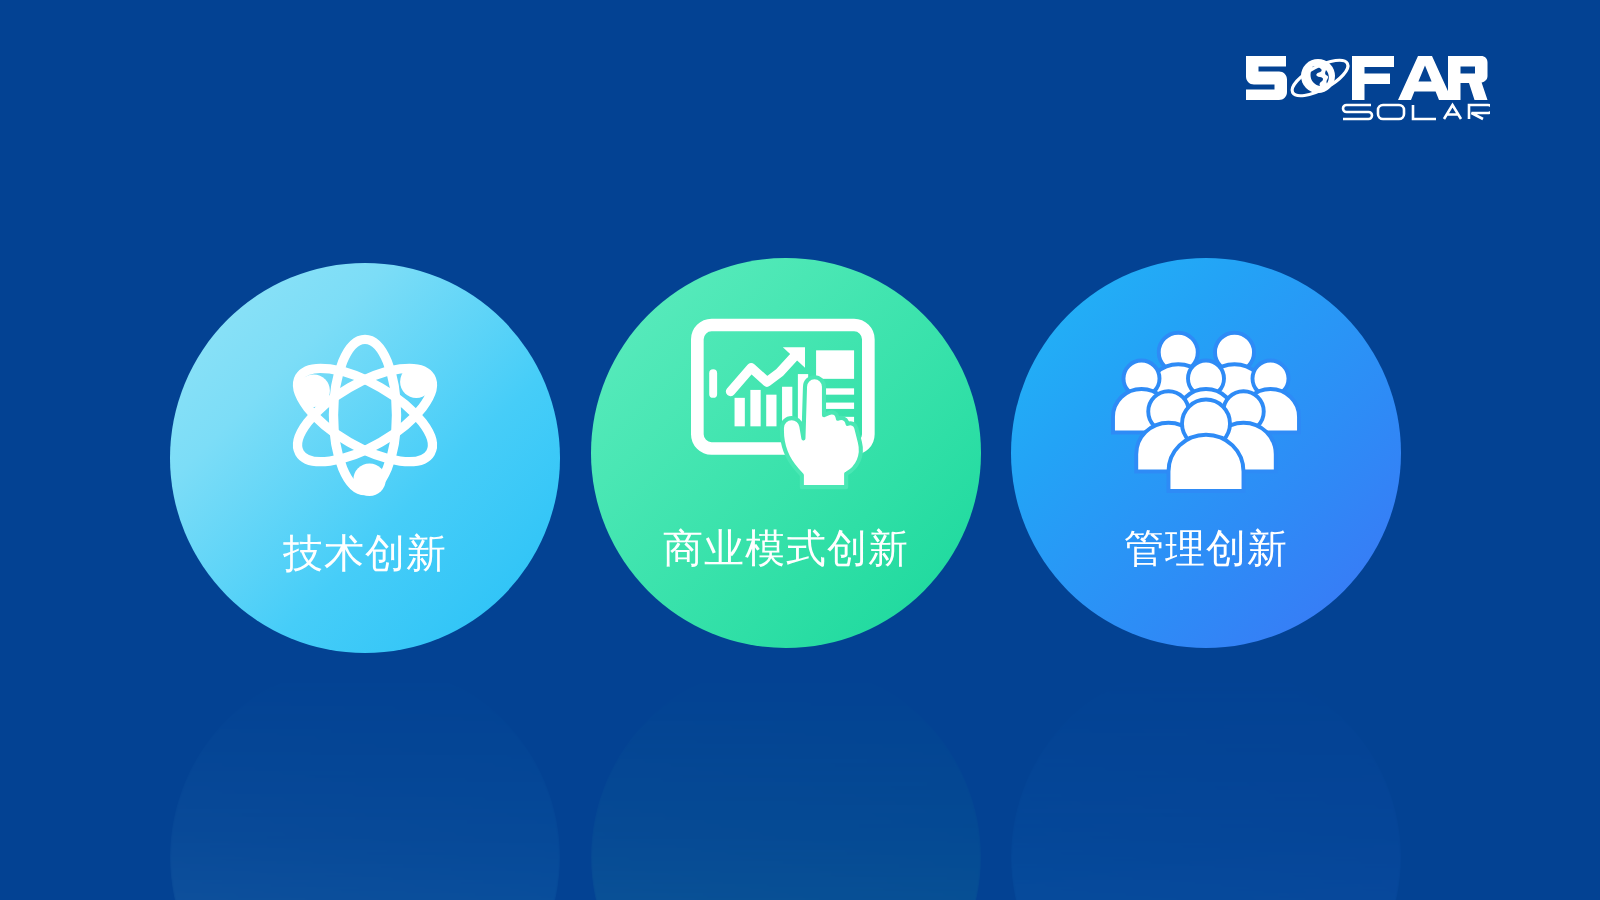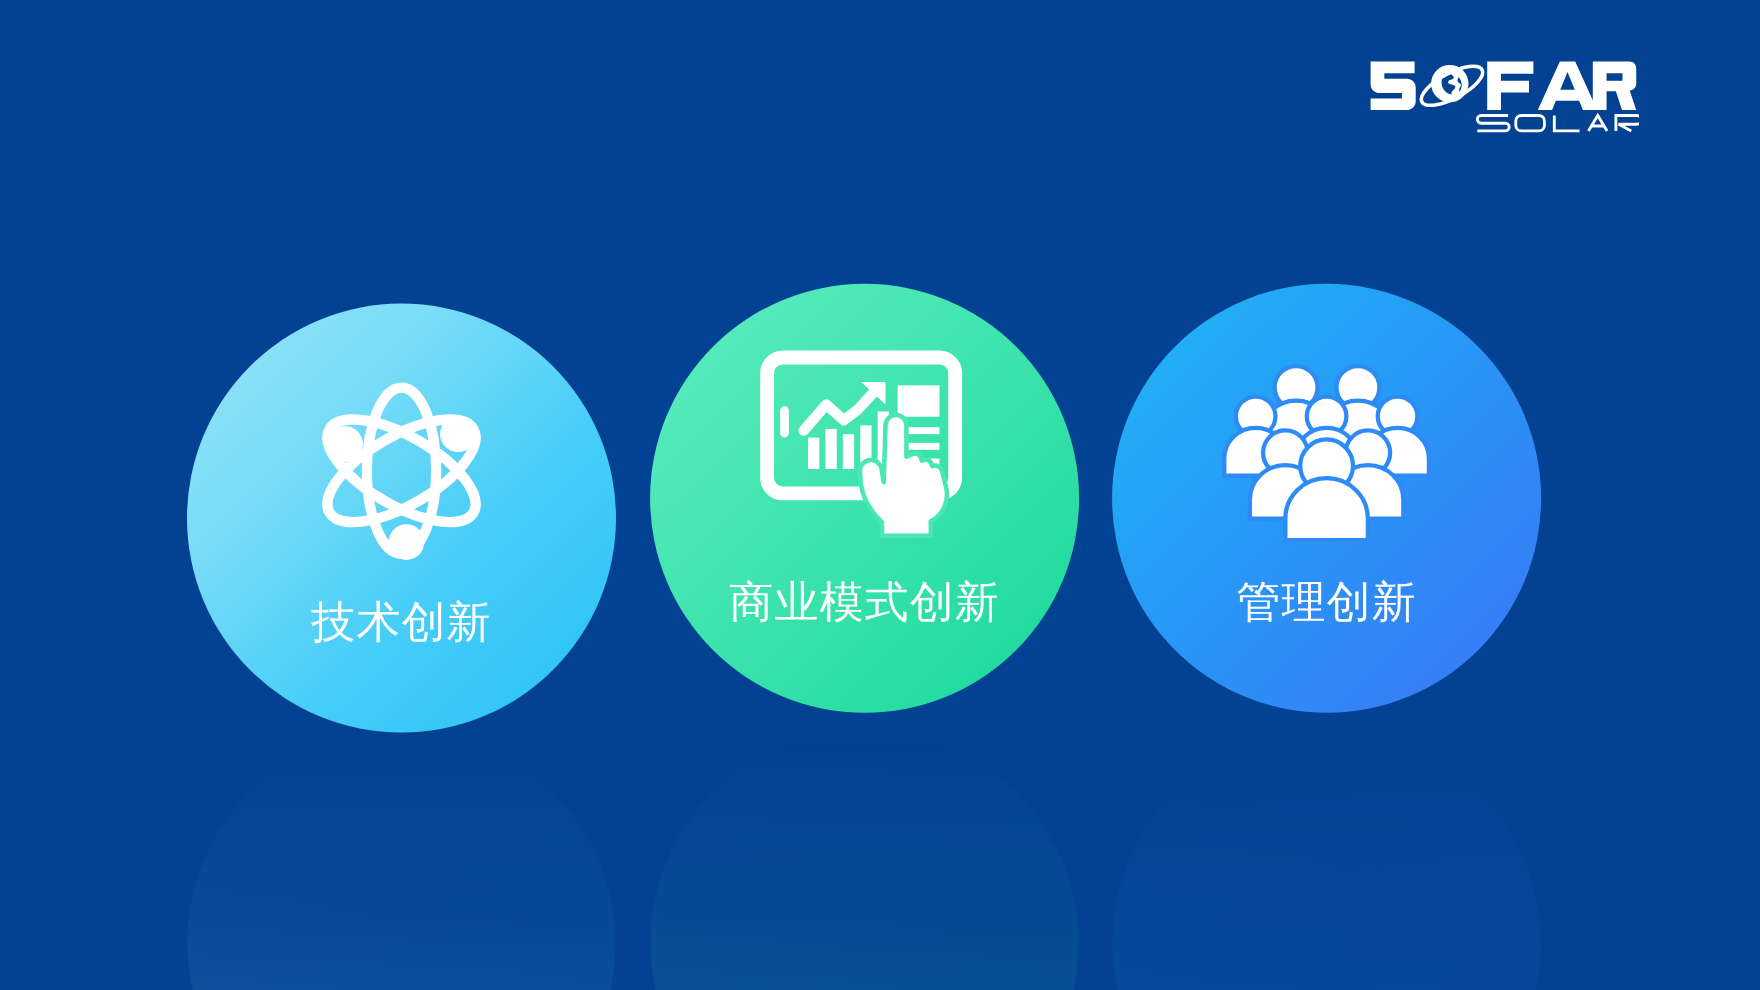--- a/index.html
+++ b/index.html
@@ -32,21 +32,21 @@
     top: 258px;
     left: 0;
     width: 1600px;
     height: 410px;
   }
   .circle-wrap {
     position: absolute;
     width: 390px;
     height: 390px;
   }
-  .circle-wrap.c1 { left: 170px; top: 18px; }
+  .circle-wrap.c1 { left: 170px; top: 5px; }
   .circle-wrap.c2 { left: 591px; top: 0px; }
   .circle-wrap.c3 { left: 1011px; top: 0px; }
 
   .circle {
     position: absolute;
     inset: 0;
     border-radius: 50%;
     overflow: hidden;
   }
   .circle.g1 { background: linear-gradient(135deg, #93e4f7 0%, #7cddf7 28%, #46cdf8 62%, #26c0f6 100%); }

